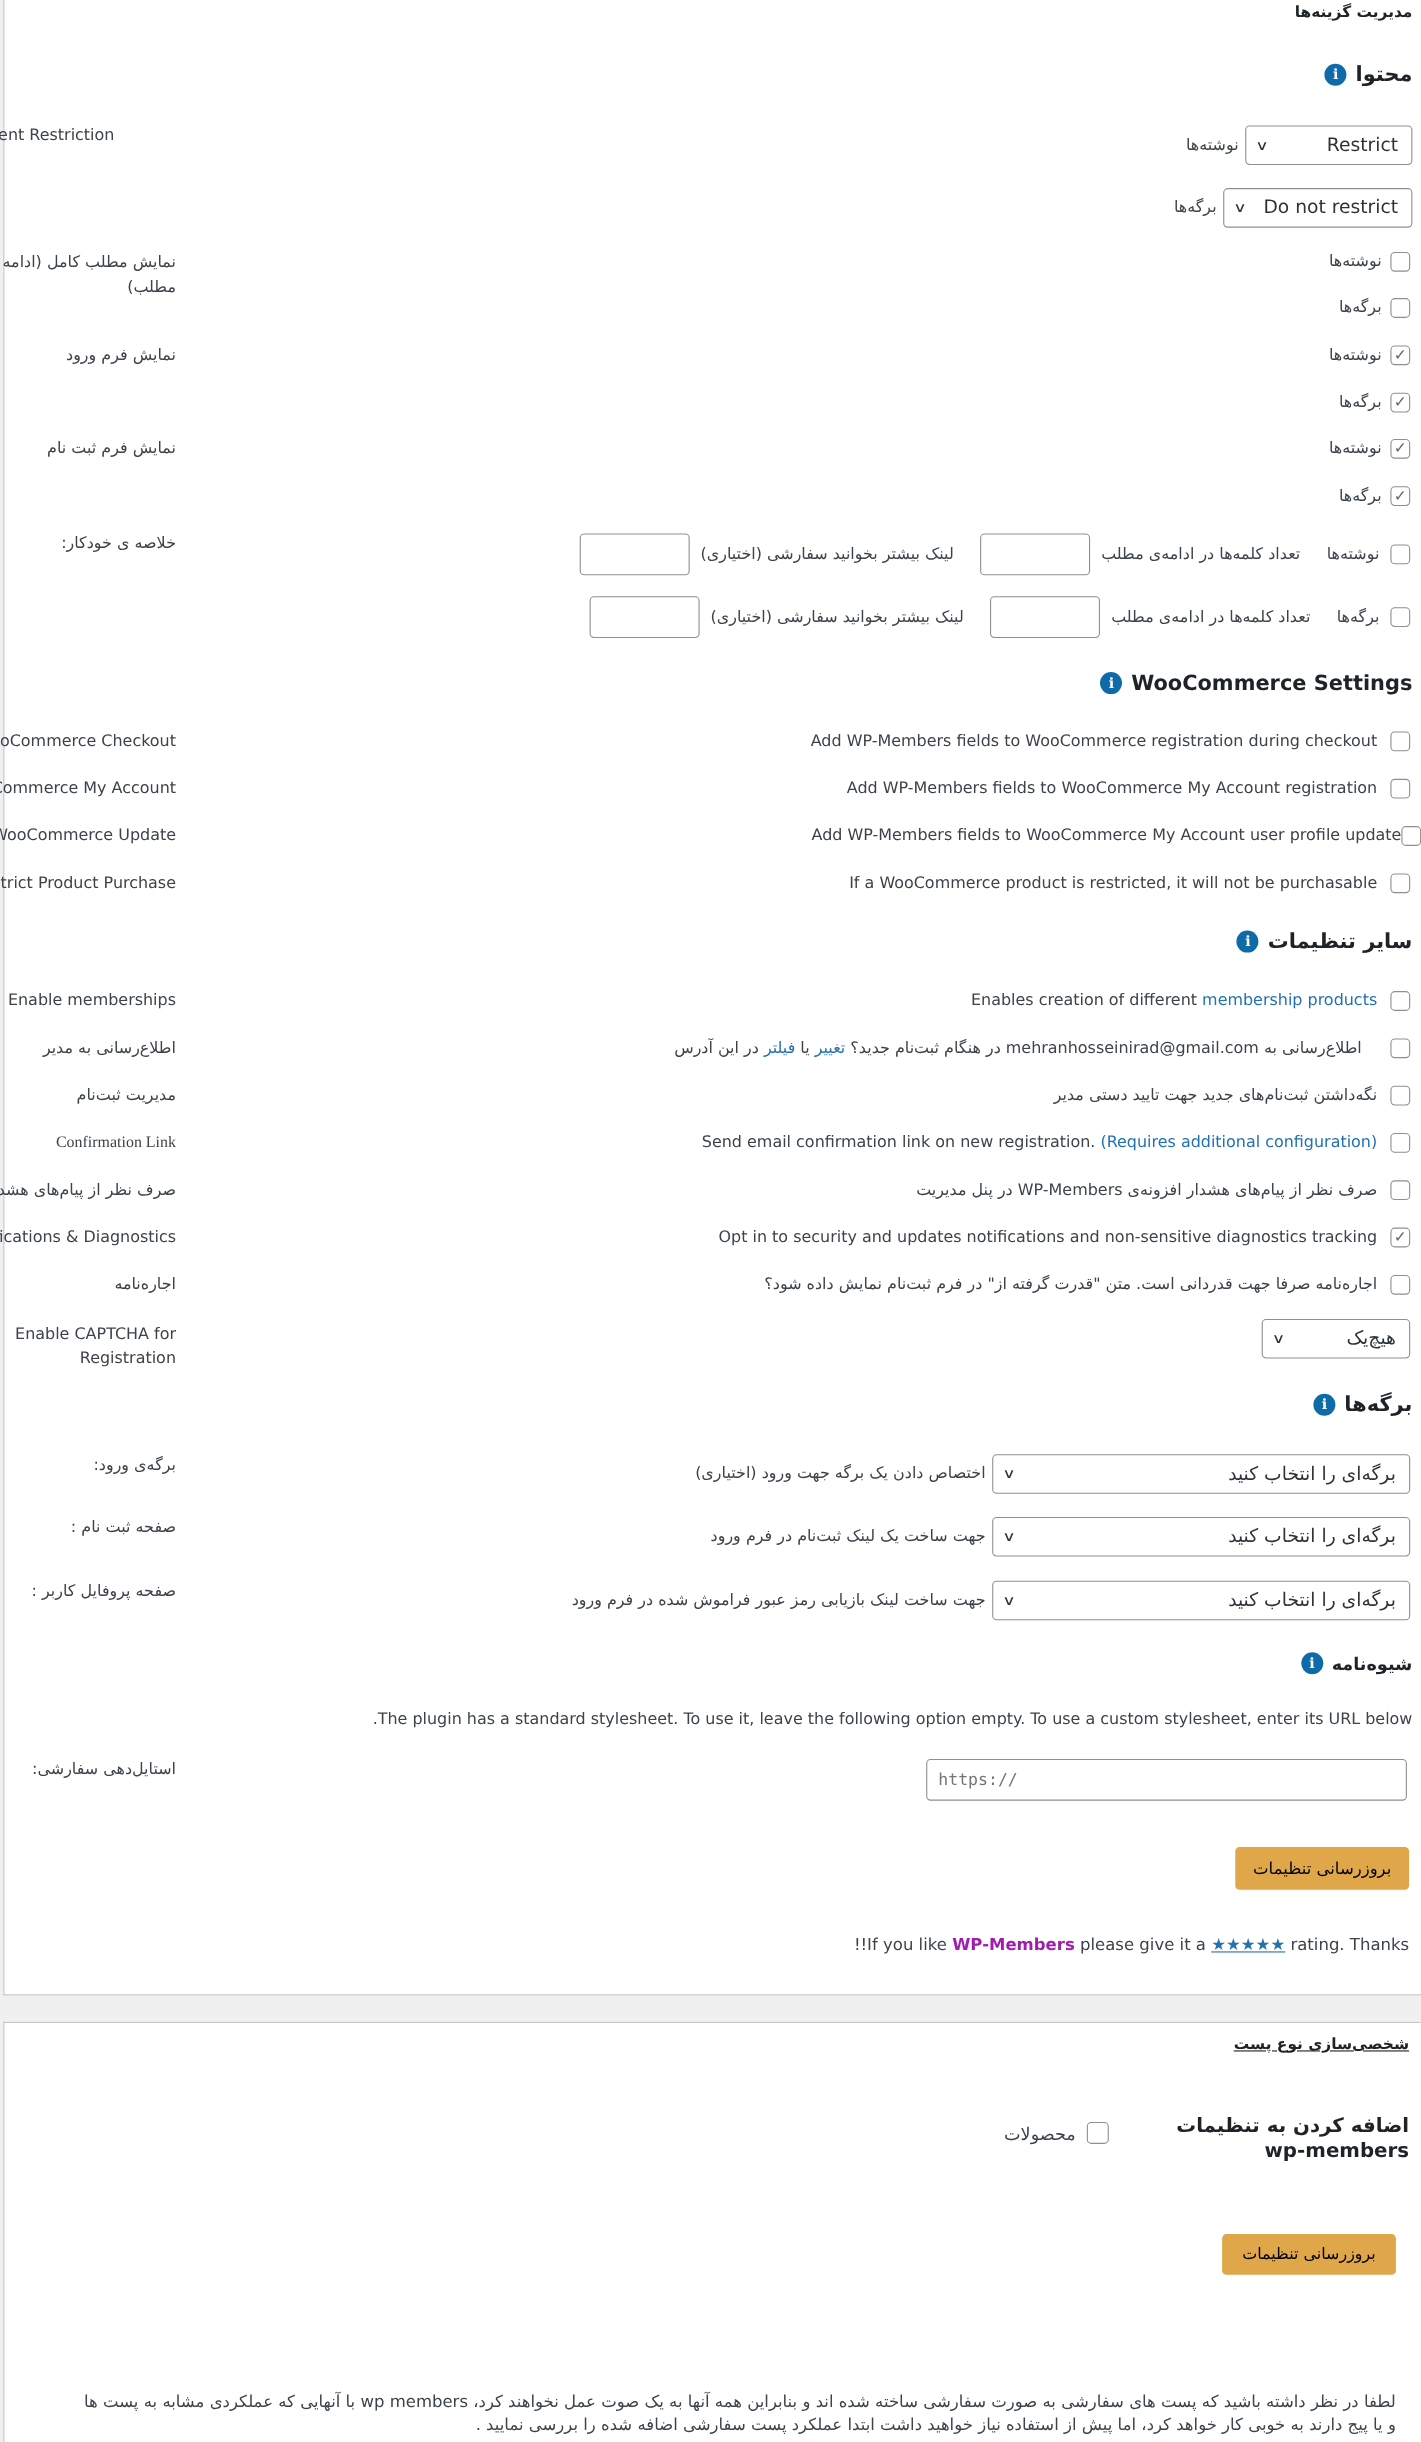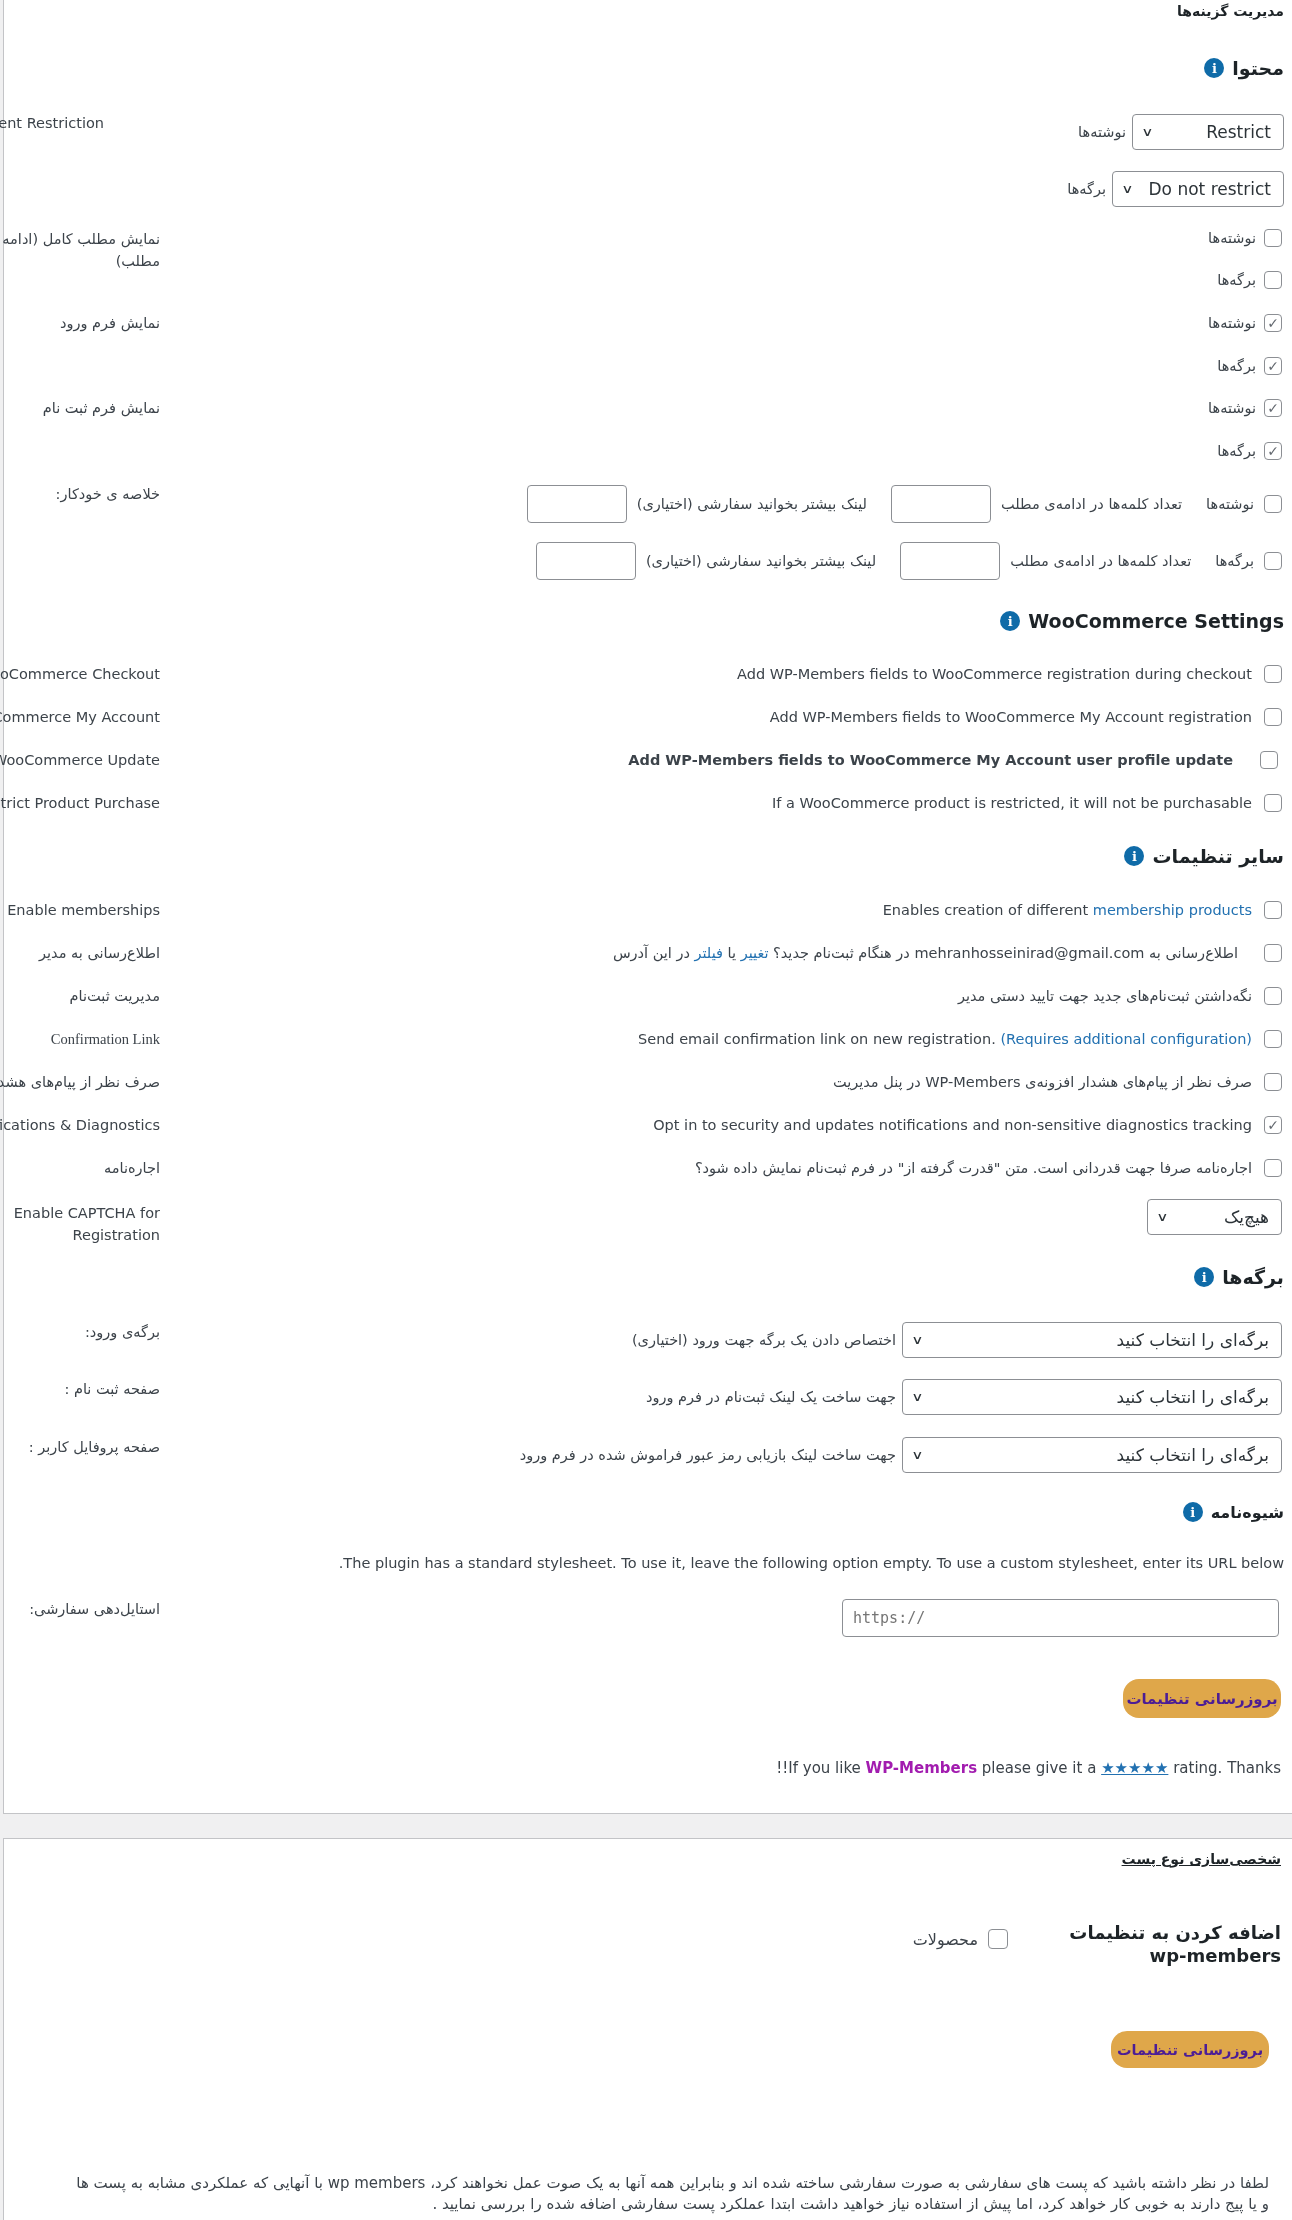--- a/index.html
+++ b/index.html
@@ -34,22 +34,22 @@
   .cbrow { display: flex; align-items: center; gap: 8px; direction: rtl; font-size: 14.5px; }
   .select {
     height: 36px; border: 1px solid #8c8f94; border-radius: 4px; background: #fff;
     display: flex; align-items: center; justify-content: space-between;
     direction: rtl; padding: 0 12px 0 10px; font-size: 17px; color: #2c3338;
   }
   .chev { font-size: 12px; color: #2c3338; transform: scaleX(1.4); }
   .tinput { height: 38px; border: 1px solid #8c8f94; border-radius: 4px; background: #fff; }
   .link { color: #2271b1; }
   .btn {
-    background: #dfa74a; color: #4c1d95; border-radius: 16px; font-size: 15px;
-    display: flex; align-items: center; justify-content: center; direction: rtl; font-weight: bold;
+    background: #dfa74a; color: #000000; border-radius: 4px; font-size: 15px;
+    display: flex; align-items: center; justify-content: center; direction: rtl;
   }
 </style>
 </head>
 <body>
 
 <div class="panel" id="panel1">
 
   <div class="abs hdr rtl" style="right:8px;top:4px;font-size:14px;">مدیریت گزینه‌ها</div>
 
   <div class="abs h3" style="right:8px;top:58px;">
@@ -129,21 +129,21 @@
   <div class="abs cbrow" style="right:10px;top:666px;gap:12px;">
       <span class="cb"></span>
       <span style="direction:ltr">Add WP-Members fields to WooCommerce registration during checkout</span>
     </div>
   <div class="abs lbl" style="right:1132px;top:710px;">WooCommerce My Account</div>
   <div class="abs cbrow" style="right:10px;top:709px;gap:12px;">
       <span class="cb"></span>
       <span style="direction:ltr">Add WP-Members fields to WooCommerce My Account registration</span>
     </div>
   <div class="abs lbl" style="right:1132px;top:753px;">WooCommerce Update</div>
-  <div class="abs cbrow" style="right:14px;top:752px;gap:27px;font-weight:bold;">
+  <div class="abs cbrow" style="right:0;top:752px;gap:0;">
       <span class="cb"></span>
       <span style="direction:ltr">Add WP-Members fields to WooCommerce My Account user profile update</span>
     </div>
   <div class="abs lbl" style="right:1132px;top:796px;">Restrict Product Purchase</div>
   <div class="abs cbrow" style="right:10px;top:795px;gap:12px;">
       <span class="cb"></span>
       <span style="direction:ltr">If a WooCommerce product is restricted, it will not be purchasable</span>
     </div>
 
   <div class="abs h3" style="right:8px;top:846px;">

